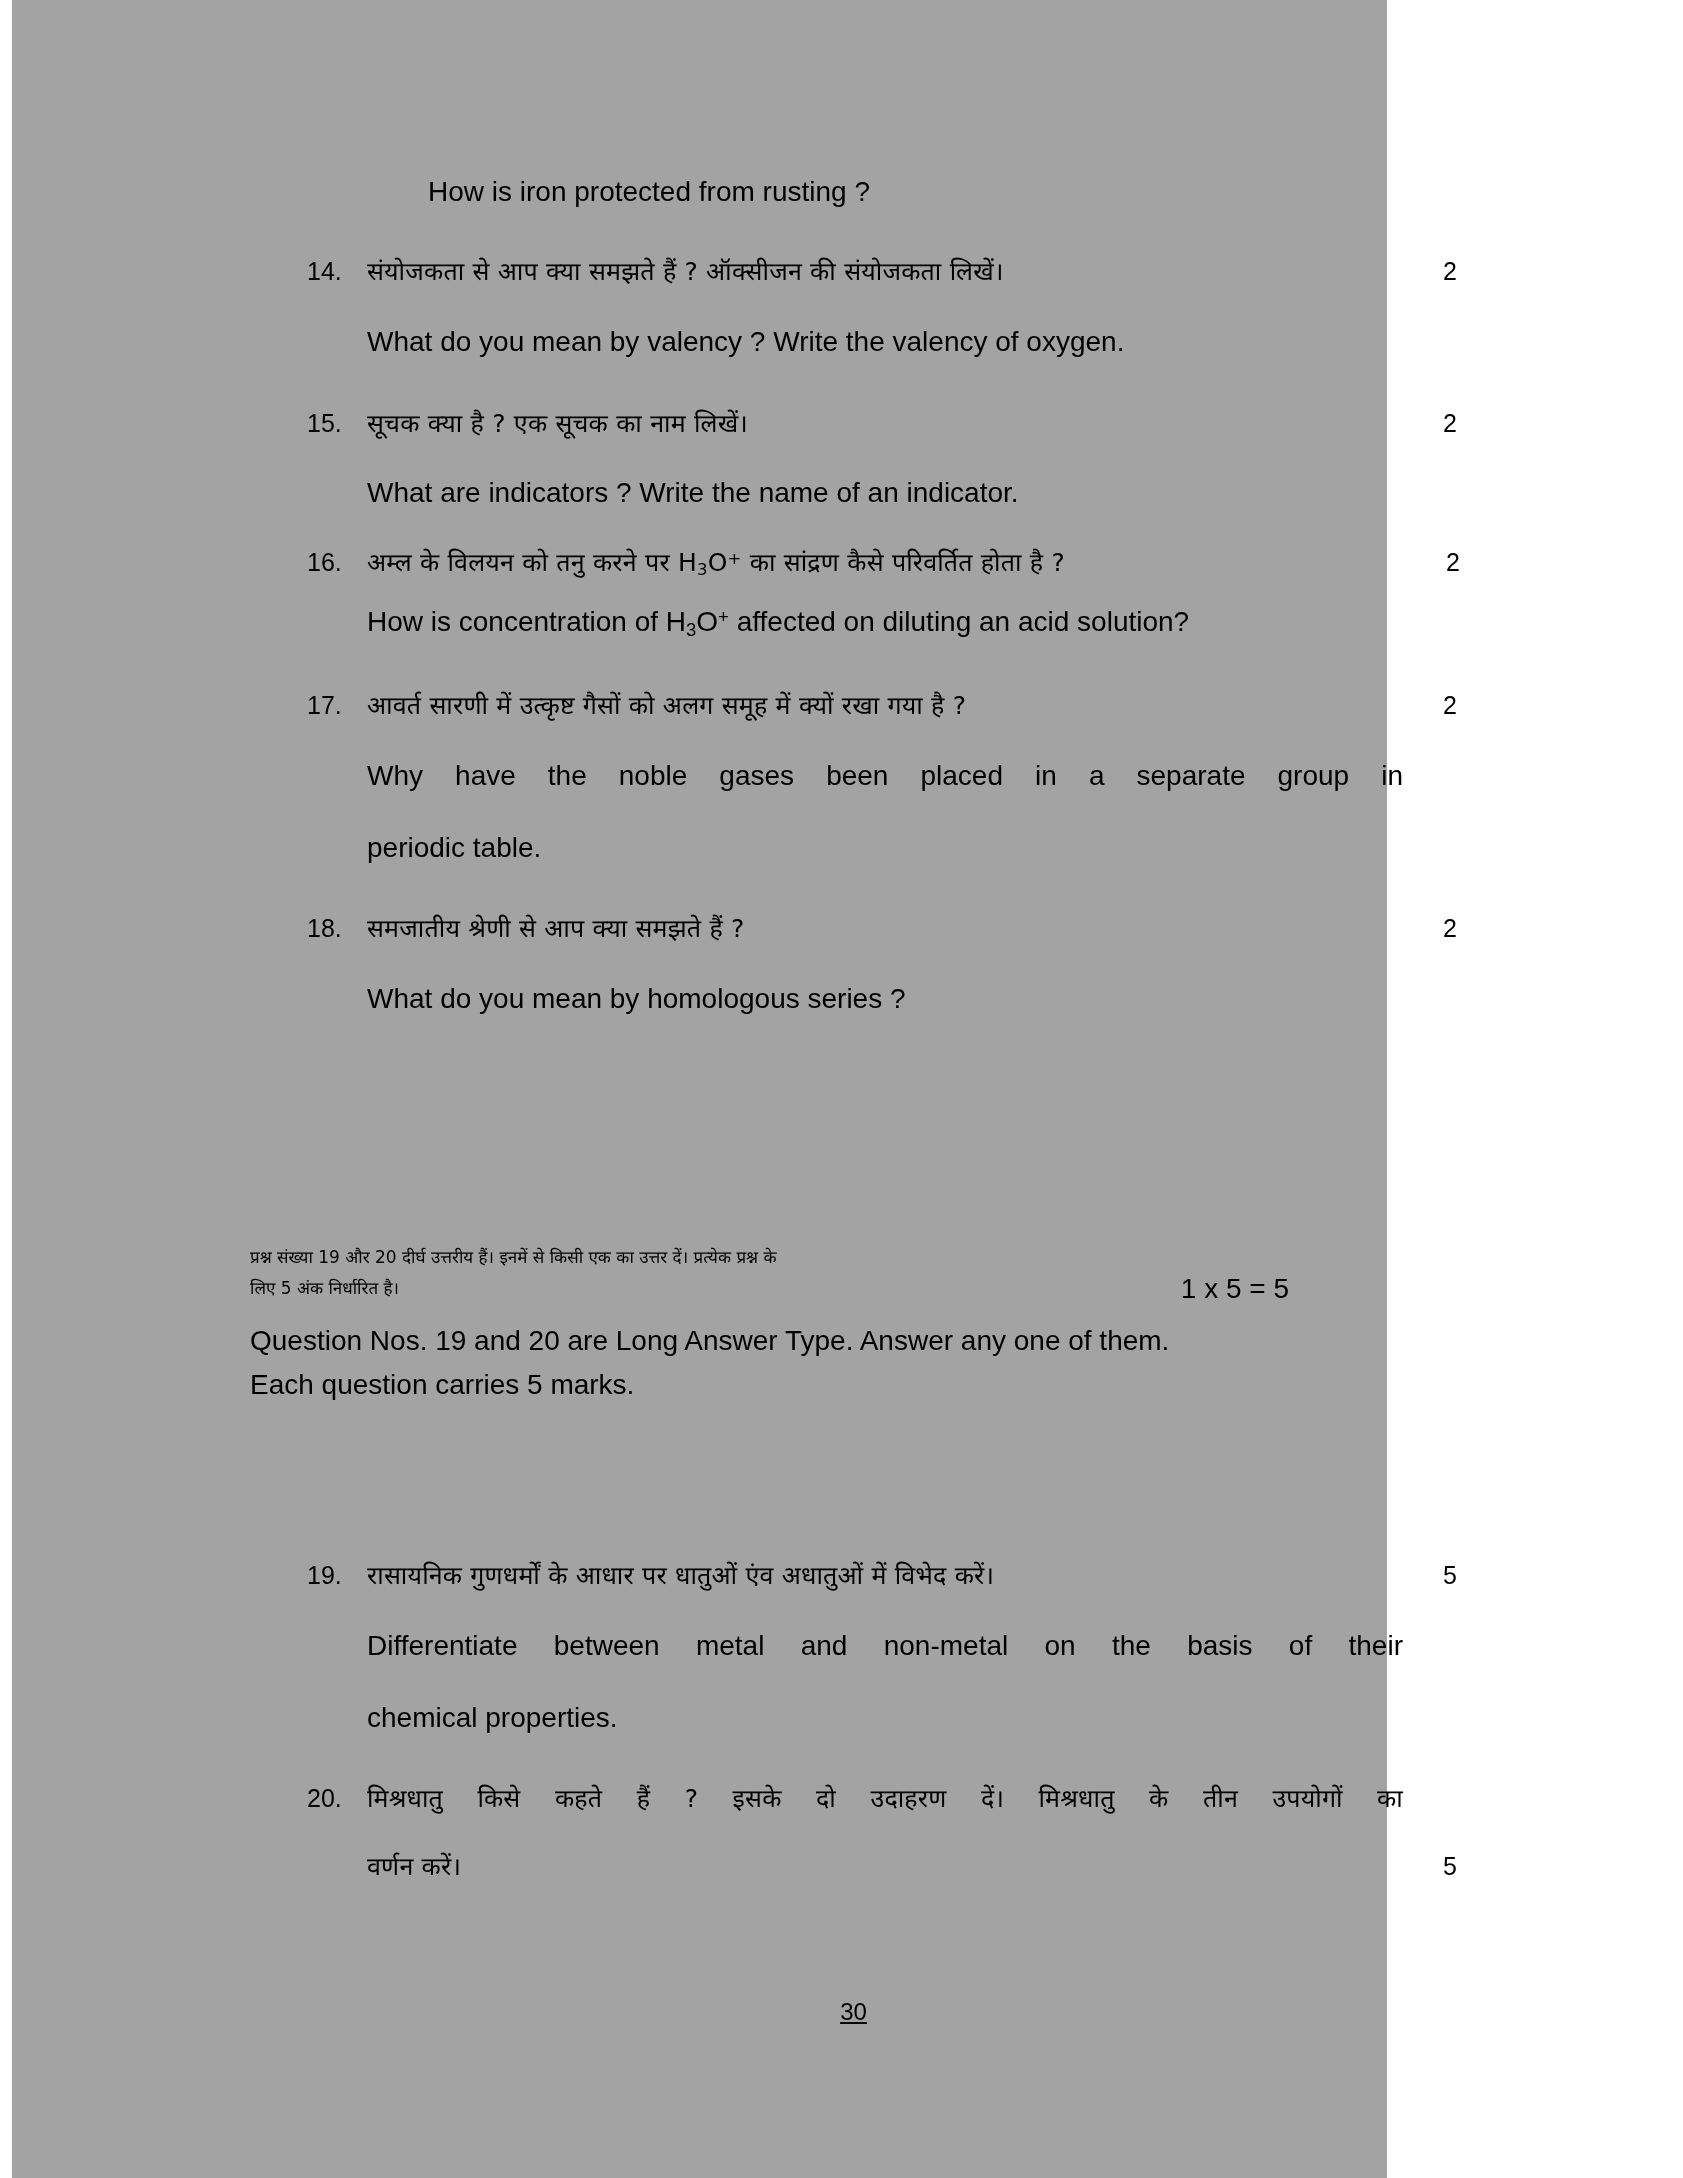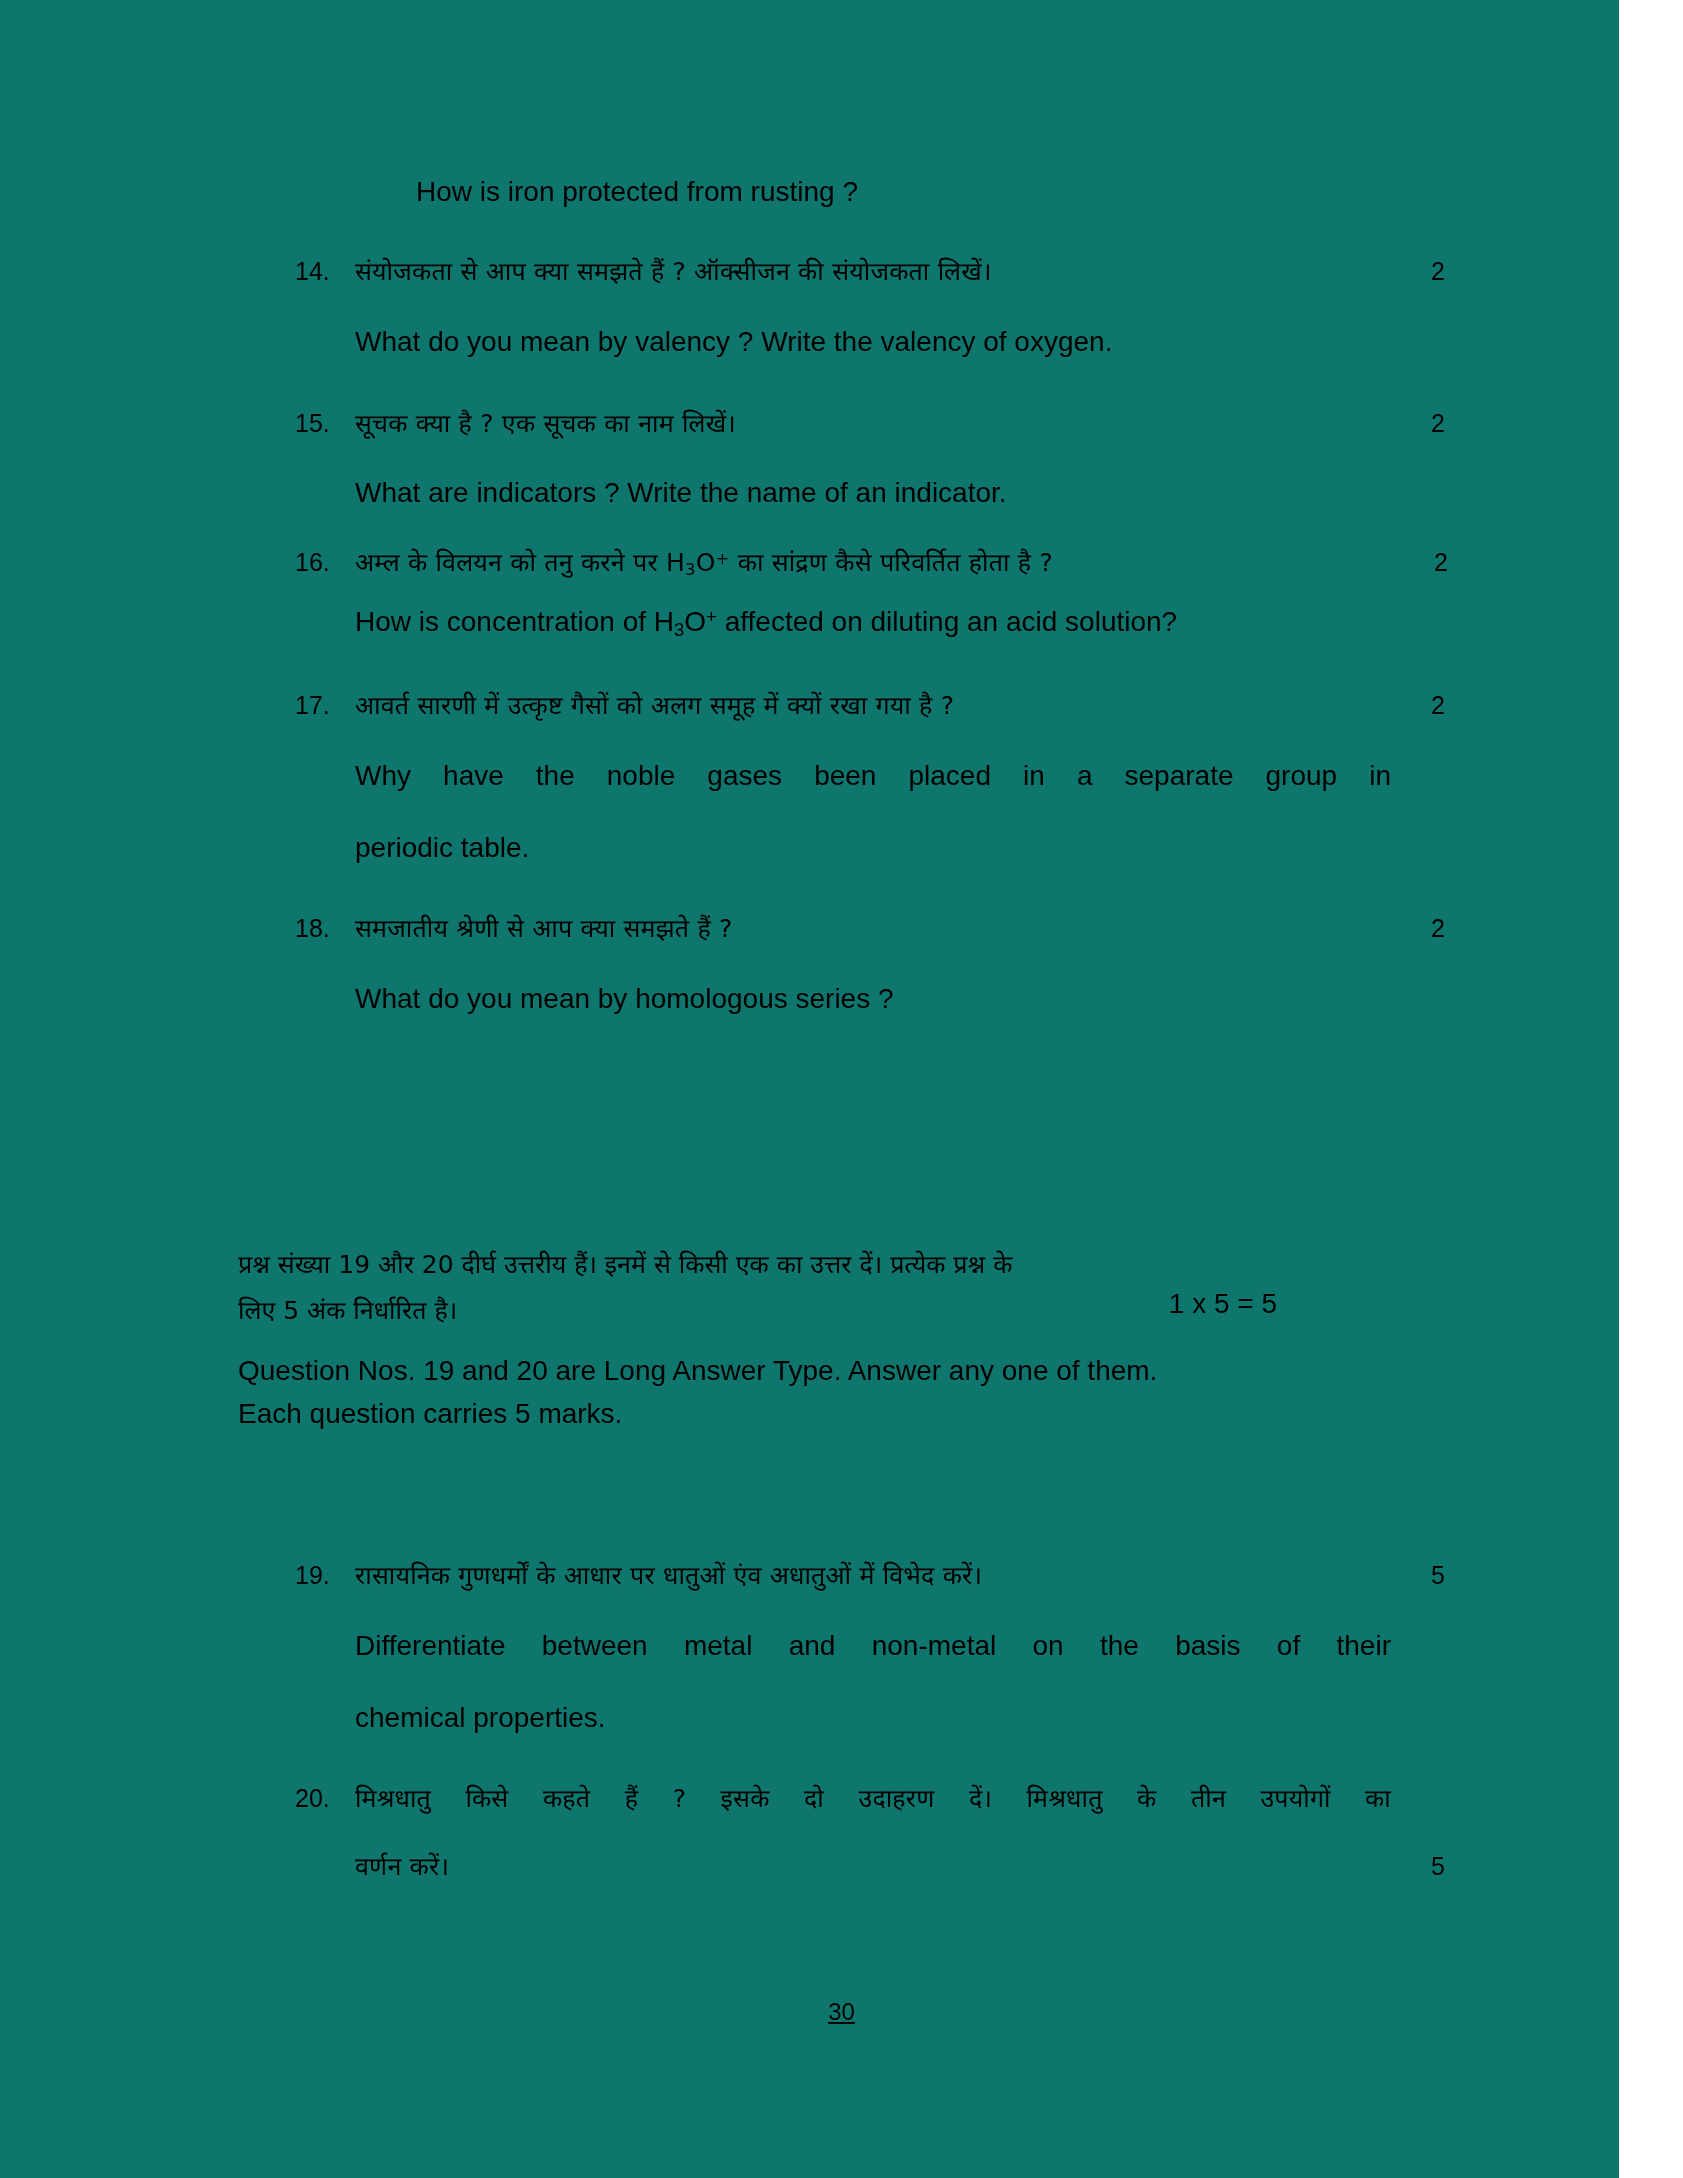--- a/index.html
+++ b/index.html
@@ -11,24 +11,24 @@
     width: 1683px;
     height: 2178px;
     position: relative;
     font-family: "Liberation Sans", sans-serif;
     color: #000000;
     overflow: hidden;
   }
 
   .page {
     position: absolute;
-    left: 0; top: 0;
-    width: 1619px;
+    left: 12px; top: 0;
+    width: 1375px;
     height: 2178px;
-    background: #0f766e;
+    background: #a3a3a3;
   }
 
   
   .content {
     position: absolute;
     left: 238px;
     top: 149px;
     width: 1247px;
   }
 
@@ -117,21 +117,21 @@
 
   
   .instructions {
     position: absolute;
     left: 238px;
     top: 1242px;
     width: 1252px;
   }
   .instr-hi {
     font-family: "DejaVu Sans", sans-serif;
-    font-size: 25px;
+    font-size: 17px;
     line-height: 1.85;
     text-align: justify;
     text-align-last: left;
   }
   .instr-en {
     font-family: "Liberation Sans", sans-serif;
     font-size: 28px;
     line-height: 1.55;
     text-align: left;
   }

